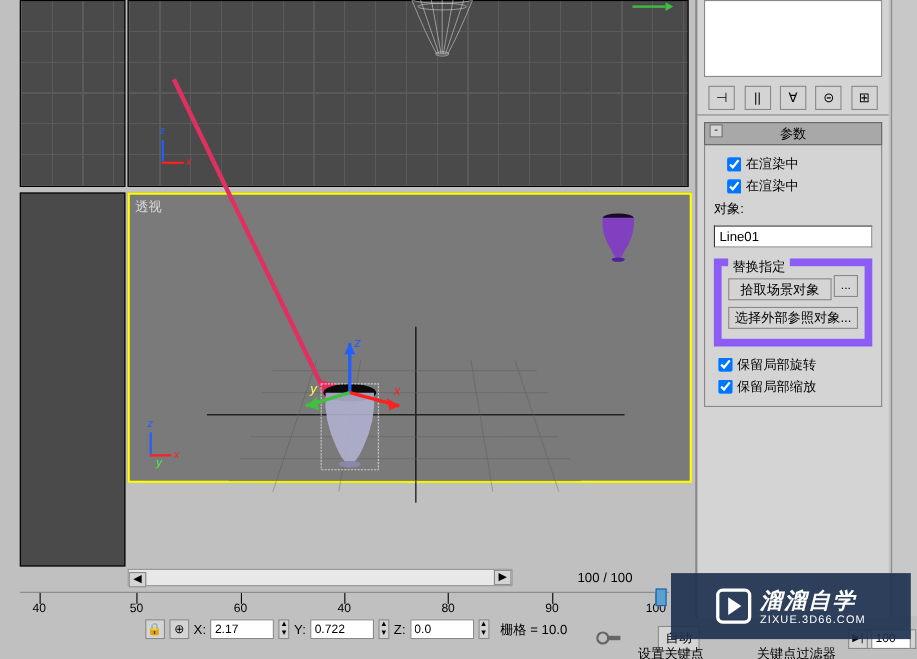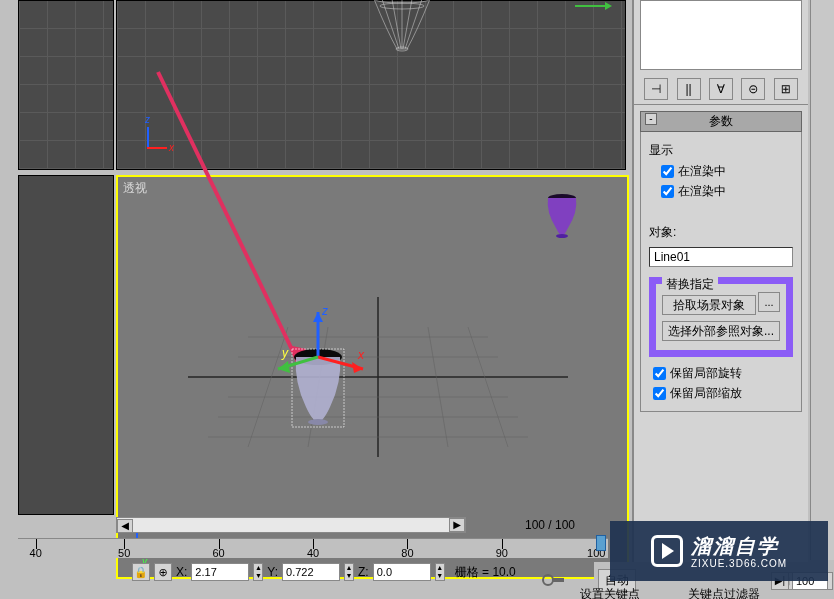--- a/index.html
+++ b/index.html
@@ -3,21 +3,21 @@
   <meta charset="utf-8">
   <style>
     * { margin: 0; padding: 0; box-sizing: border-box; font-family: "Microsoft YaHei", SimSun, sans-serif; font-size: 12px; }
     body { background: #c0c0c0; width: 834px; height: 599px; overflow: hidden; position: relative; }
     
     .main-area { position: absolute; left: 0; top: 0; width: 630px; height: 515px; background: #c0c0c0; }
     
     .viewport-top-left { position: absolute; left: 18px; top: 0; width: 96px; height: 170px; background: #4a4a4a; border: 1px solid #000; }
     .viewport-top-right { position: absolute; left: 116px; top: 0; width: 510px; height: 170px; background: #4a4a4a; border: 1px solid #000; }
     .viewport-bottom-left { position: absolute; left: 18px; top: 175px; width: 96px; height: 340px; background: #4a4a4a; border: 1px solid #000; }
-    .viewport-persp { position: absolute; left: 116px; top: 175px; width: 513px; height: 404px; background: #7a7a7a; border: 2px solid #ffff00; position: absolute; }
+    .viewport-persp { position: absolute; left: 116px; top: 175px; width: 513px; height: 264px; background: #7a7a7a; border: 2px solid #ffff00; position: absolute; }
     .viewport-label { position: absolute; left: 5px; top: 3px; color: #d8d8d8; font-size: 12px; }
     
     .grid-lines { position: absolute; inset: 0; opacity: 0.6; }
     .grid-lines::before { content: ''; position: absolute; inset: 0; 
       background-image: repeating-linear-gradient(0deg, #666 0, #666 1px, transparent 1px, transparent 28px),
                         repeating-linear-gradient(90deg, #666 0, #666 1px, transparent 1px, transparent 28px); }
     
     .axis-gizmo { position: absolute; width: 40px; height: 40px; }
     .axis-gizmo .z { position: absolute; bottom: 12px; left: 10px; width: 2px; height: 20px; background: #2060ff; }
     .axis-gizmo .zl { position: absolute; top: -5px; left: 8px; color: #2060ff; font-size: 10px; font-style: italic; }
@@ -240,31 +240,30 @@
     <div class="tool-icon">⊝</div>
     <div class="tool-icon">⊞</div>
   </div>
 
   <div class="rollout">
     <div class="rollout-header">
       <span class="collapse">-</span>
       <span>参数</span>
     </div>
     <div class="rollout-body">
-      <div class="section-label">显示</div>
       <div class="checkbox-row">
         <input type="checkbox" checked="" style="">
         <span>在渲染中</span>
       </div>
       <div class="checkbox-row">
         <input type="checkbox" checked="" style="">
         <span>在渲染中</span>
       </div>
       
-      <div class="section-label" style="margin-top:24px">对象:</div>
+      <div class="section-label" style="margin-top:4px">对象:</div>
       <input class="text-input" value="Line01" style="">
       
       <div class="fieldset">
         <div class="fieldset-label">替换指定</div>
         <div class="btn-row">
           <button class="wide-btn">拾取场景对象</button>
           <button class="small-btn">...</button>
         </div>
         <button class="wide-btn">选择外部参照对象...</button>
       </div>

